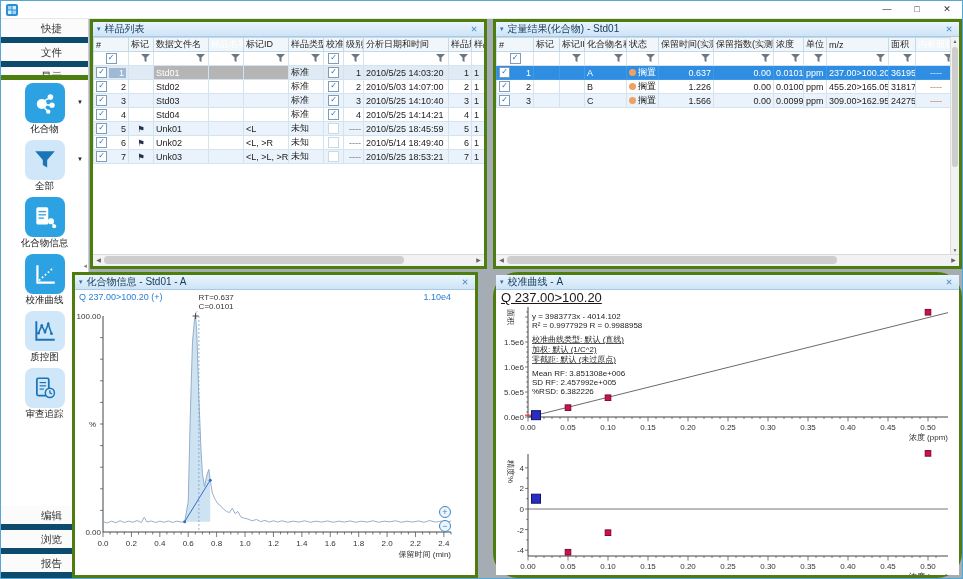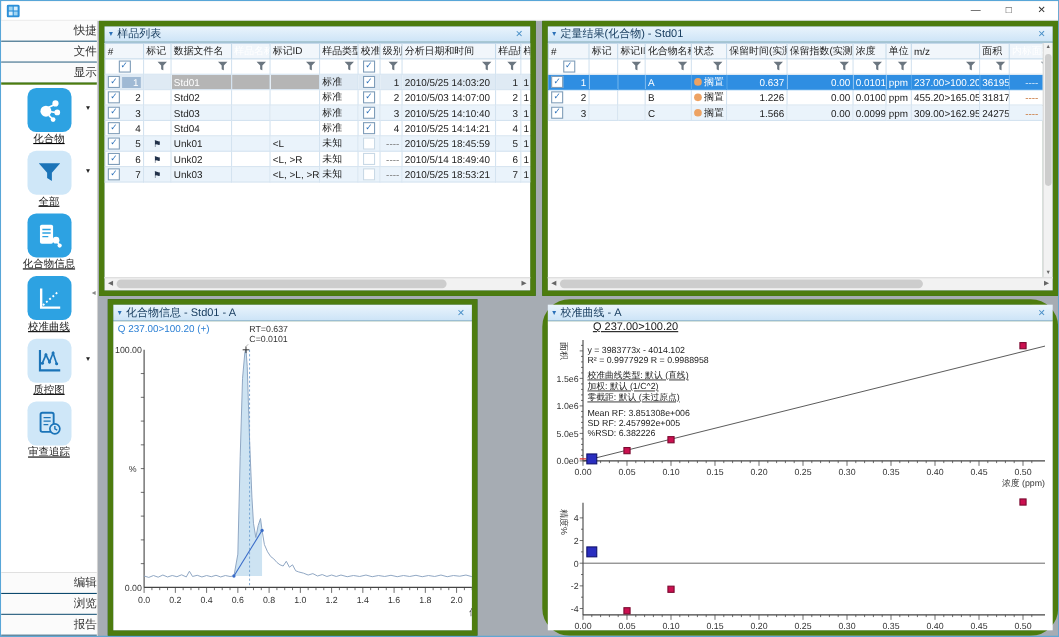--- a/index.html
+++ b/index.html
@@ -5,32 +5,32 @@
   html,body{margin:0;padding:0;background:#fff;}
   .window{position:relative;width:963px;height:579px;font-family:"Liberation Sans",sans-serif;
     background:#a6acb3;border:1px solid #58a6d8;box-sizing:border-box;overflow:hidden;}
   
   .titlebar{position:absolute;top:0;left:0;right:0;height:18px;background:#fff;display:flex;
     align-items:center;padding-left:5px;gap:5px;font-size:10.5px;color:#111;border-bottom:1px solid #e9e9e9;box-sizing:border-box;}
   .tb-btns{margin-left:auto;display:flex;height:100%;}
   .tb-btn{width:30px;text-align:center;line-height:17px;font-size:9px;color:#333;cursor:default;}
   
   .sidebar{position:absolute;top:18px;left:0;width:88px;bottom:0;background:#fafafa;border-right:1px solid #cfcfcf;box-sizing:border-box;}
-  .side-row{height:18px;line-height:18px;text-align:right;font-size:10.5px;color:#333;border-bottom:1px solid #0c4a6e;background:#fbfbfb;padding-left:14px;}
-  #side-tools{position:absolute;top:56px;left:0;right:0;bottom:57px;background:#fff;border-top:2px solid #4d7c0f;border-bottom:1px solid #e0e0e0;overflow:hidden;text-decoration:underline;}
+  .side-row{height:18px;line-height:18px;text-align:center;font-size:10.5px;color:#333;border-bottom:6px solid #0c4a6e;background:#fbfbfb;padding-left:14px;}
+  #side-tools{position:absolute;top:56px;left:0;right:0;bottom:57px;background:#fff;border-top:5px solid #4d7c0f;border-bottom:1px solid #e0e0e0;overflow:hidden;}
   #side-bottom{position:absolute;bottom:0;left:0;right:0;}
   .tool-item{position:relative;height:57px;padding-top:3px;text-align:center;box-sizing:border-box;}
   .tool-icon{width:40px;height:40px;border-radius:8px;margin:0 auto;display:flex;align-items:center;justify-content:center;}
   .tool-icon.solid{background:#2da2e2;}
   .tool-icon.light{background:#cfe7f8;}
   .tool-label{font-size:9.5px;color:#222;margin-top:0px;white-space:nowrap;}
   .dd{position:absolute;right:5px;top:19px;font-size:6px;color:#222;}
   .side-collapse{position:absolute;right:1px;top:243px;font-size:7px;color:#888;}
   
-  .panel{position:absolute;background:#14532d;border:5px solid #4d7c0f;box-sizing:border-box;}
+  .panel{position:absolute;background:#7f1d1d;border:3px solid #4d7c0f;box-sizing:border-box;}
   .panel-header{height:15px;background:linear-gradient(#eaf4fc,#cde4f7);border-bottom:1px solid #a9c9e4;
     display:flex;align-items:center;font-size:10px;color:#13395c;padding:0 4px;gap:4px;box-sizing:border-box;}
   .hdr-collapse{color:#2a70b8;font-size:7px;}
   .hdr-title{white-space:nowrap;}
   .hdr-close{margin-left:auto;color:#4a90c8;font-size:8.5px;width:12px;text-align:center;}
   .panel-body{position:absolute;top:15px;left:0;right:0;bottom:11px;overflow:hidden;background:#fff;}
   .panel-body.no-scroll{bottom:0;}
   .panel-body.with-vscroll{right:9px;}
   
   .hscroll{position:absolute;left:0;right:0;bottom:0;height:11px;background:#f2f2f2;border-top:1px solid #dadada;}
@@ -562,21 +562,21 @@
       <div class="vs-thumb" style="top:10px;height:120px;"></div>
       <span class="vs-btn" style="bottom:0;">▼</span>
     </div>
     <div class="hscroll">
       <span class="hs-btn" style="left:0;">◀</span>
       <div class="hs-thumb" style="width:330px;"></div>
       <span class="hs-btn" style="right:0;">▶</span>
     </div>
   </div>
 
-  <div class="panel" id="panel-chrom" style="left:97px;top:271px;width:336px;height:306px;">
+  <div class="panel" id="panel-chrom" style="left:71px;top:271px;width:406px;height:306px;">
     <div class="panel-header">
       <span class="hdr-collapse">▾</span>
       <span class="hdr-title">化合物信息 - Std01 - A</span>
       <span class="hdr-close">✕</span>
     </div>
     <div class="panel-body no-scroll">
       <svg id="chrom-svg" width="395" height="289">
           <text x="4" y="10" font-size="9" fill="#2a7fd4">Q 237.00&gt;100.20 (+)</text>
           <text x="376" y="10" font-size="9" fill="#2a7fd4" text-anchor="end">1.10e4</text>
           <line x1="28" y1="26" x2="28" y2="242" stroke="#444" stroke-width="1"></line>
@@ -675,21 +675,21 @@
     </div>
   </div>
 
   <div class="panel" id="panel-cal" style="left:492px;top:271px;width:469px;height:306px;border-radius:25px;">
     <div class="panel-header">
       <span class="hdr-collapse">▾</span>
       <span class="hdr-title">校准曲线 - A</span>
       <span class="hdr-close">✕</span>
     </div>
     <div class="panel-body no-scroll">
-      <div style="height:13px;font-size:10px;padding-left:5px;color:#1a1a1a;margin-left:36px;">
+      <div style="height:13px;font-size:13px;padding-left:5px;color:#1a1a1a;">
         <span style="text-decoration:underline;">Q 237.00&gt;100.20</span>
       </div>
       <svg id="cal-svg" width="467" height="139">
           <line x1="32" y1="4" x2="32" y2="114" stroke="#444" stroke-width="1"></line>
           <line x1="32" y1="114" x2="452" y2="114" stroke="#444" stroke-width="1"></line>
           <line x1="29" y1="114" x2="32" y2="114" stroke="#444" stroke-width="0.7"></line>
           <line x1="30.2" y1="109" x2="32" y2="109" stroke="#444" stroke-width="0.7"></line>
           <line x1="30.2" y1="104" x2="32" y2="104" stroke="#444" stroke-width="0.7"></line>
           <line x1="30.2" y1="99" x2="32" y2="99" stroke="#444" stroke-width="0.7"></line>
           <line x1="30.2" y1="94" x2="32" y2="94" stroke="#444" stroke-width="0.7"></line>

